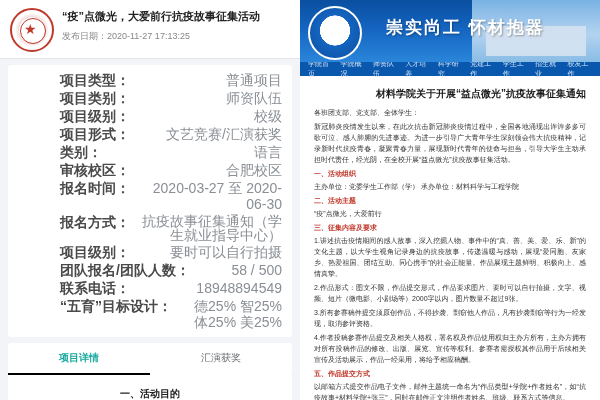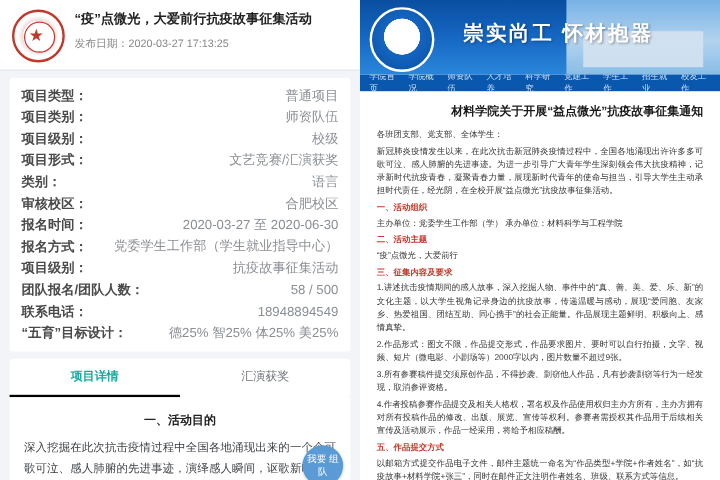--- a/index.html
+++ b/index.html
@@ -11,21 +11,21 @@
   .l-header{background:#fff;padding:8px 10px 6px 10px;display:flex;gap:8px;align-items:flex-start;border-bottom:1px solid #e3e6ea;}
   .seal{width:40px;height:40px;border-radius:50%;border:2px solid #c0392b;flex:0 0 40px;
         background:radial-gradient(circle at 50% 50%, #fff 45%, #f3dada 46%, #fff 60%);
         position:relative;}
   .seal:before{content:"";position:absolute;left:8px;top:8px;width:24px;height:24px;border-radius:50%;border:1px solid #c0392b;}
   .seal:after{content:"★";position:absolute;left:12px;top:7px;font-size:14px;color:#c0392b;line-height:24px;}
   .l-title{font-size:11px;font-weight:bold;color:#222;line-height:16px;}
   .l-date{font-size:9px;color:#888;margin-top:6px;}
 
   .l-card{background:#fff;margin:6px 8px;border-radius:3px;padding:6px 10px;}
-  .row{display:flex;justify-content:space-between;align-items:flex-start;font-size:11px;line-height:16px;padding:1px 0;}
+  .row{display:flex;justify-content:space-between;align-items:flex-start;font-size:14px;line-height:16px;padding:1px 0;margin-left:42px;}
   .row .k{color:#4a4a4a;font-weight:bold;white-space:nowrap;}
   .row .v{color:#8a8f95;text-align:right;margin-left:8px;}
   .v.multi{line-height:14px;}
 
   .tabs{display:flex;background:#fff;margin:4px 8px 0 8px;border-radius:3px;}
   .tab{flex:1;text-align:center;font-size:10px;padding:8px 0;color:#6b7076;}
   .tab.active{color:#1aa9a0;font-weight:bold;border-bottom:2px solid #000000;}
 
   .l-body{background:#fff;margin:0 8px;border-radius:0 0 3px 3px;padding:10px 12px;height:118px;position:relative;overflow:hidden;}
   .sec-title{font-size:10px;font-weight:bold;color:#222;text-align:center;margin:2px 0 8px 0;}
@@ -58,21 +58,21 @@
 <body>
 
 <div class="page">
 
   <div class="left">
 
     <div class="l-header">
       <div class="seal"></div>
       <div>
         <div class="l-title">“疫”点微光，大爱前行抗疫故事征集活动</div>
-        <div class="l-date">发布日期：2020-03-27 17:13:25</div>
+        <div class="l-date">发布日期：2020-11-27 17:13:25</div>
       </div>
     </div>
 
     <div class="l-card">
       <div class="row">
           <span class="k">项目类型：</span>
           <span class="v">普通项目</span>
         </div>
       <div class="row">
           <span class="k">项目类别：</span>
@@ -93,25 +93,25 @@
       <div class="row">
           <span class="k">审核校区：</span>
           <span class="v">合肥校区</span>
         </div>
       <div class="row">
           <span class="k">报名时间：</span>
           <span class="v">2020-03-27 至 2020-06-30</span>
         </div>
       <div class="row">
           <span class="k">报名方式：</span>
-          <span class="v multi">党委学生工作部（学生就业指导中心）</span>
+          <span class="v multi">抗疫故事征集通知（学生就业指导中心）</span>
         </div>
       <div class="row">
           <span class="k">项目级别：</span>
-          <span class="v">抗疫故事征集活动</span>
+          <span class="v">要时可以自行拍摄</span>
         </div>
       <div class="row">
           <span class="k">团队报名/团队人数：</span>
           <span class="v">58 / 500</span>
         </div>
       <div class="row">
           <span class="k">联系电话：</span>
           <span class="v">18948894549</span>
         </div>
       <div class="row">

